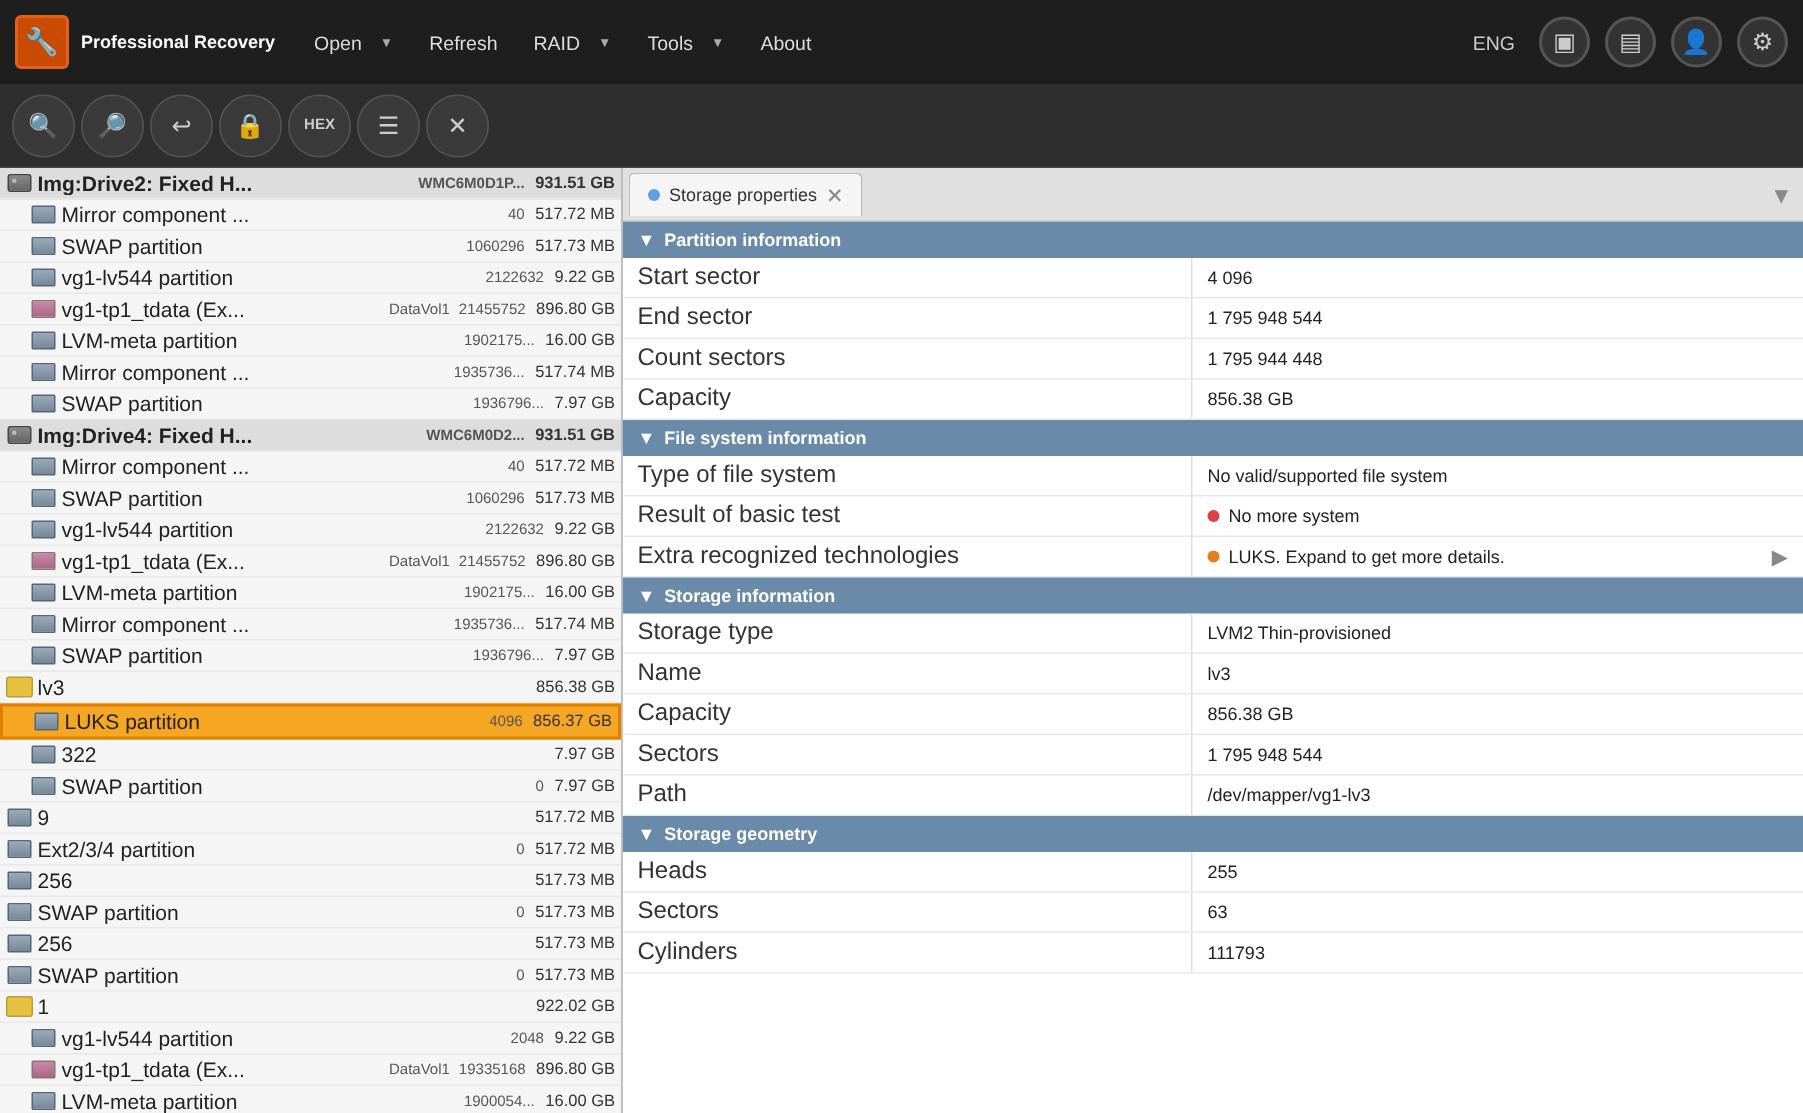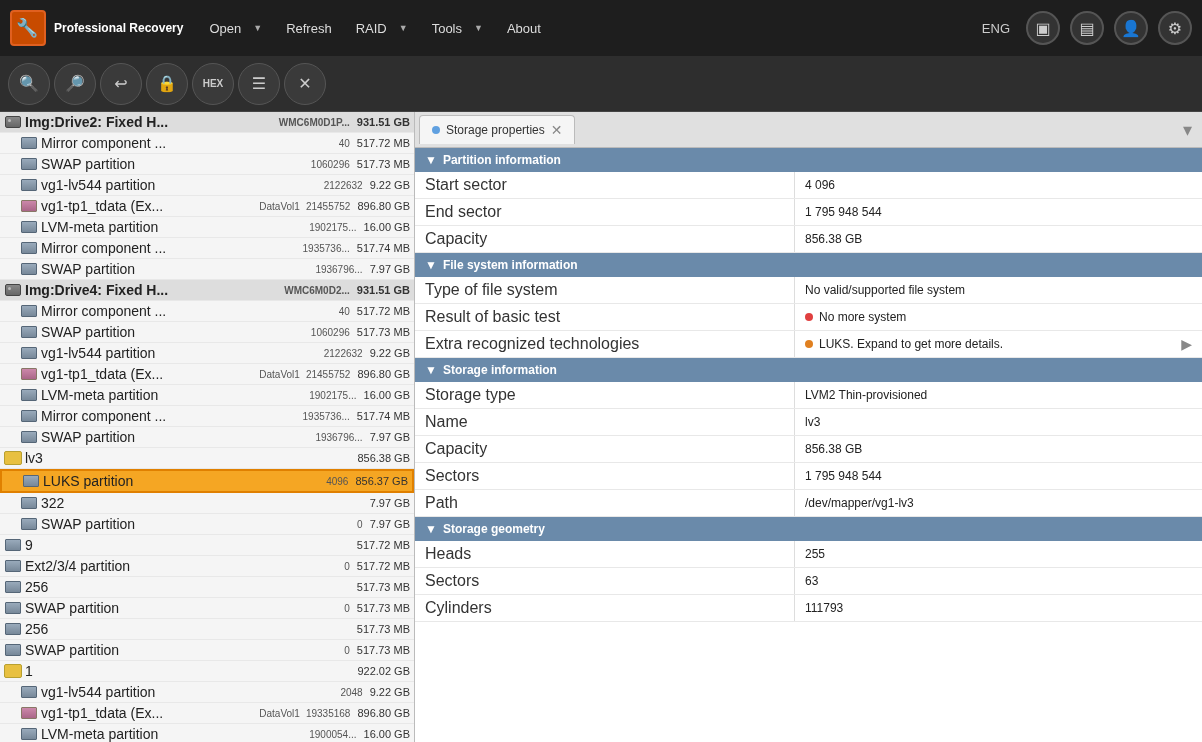--- a/index.html
+++ b/index.html
@@ -502,20 +502,26 @@
             <span>4 096</span>
           </div>
         </div>
         <div class="prop-row">
           <div class="prop-label">End sector</div>
           <div class="prop-value">
             <span>1 795 948 544</span>
           </div>
         </div>
         <div class="prop-row">
+          <div class="prop-label">Count sectors</div>
+          <div class="prop-value">
+            <span>1 795 944 448</span>
+          </div>
+        </div>
+        <div class="prop-row">
           <div class="prop-label">Capacity</div>
           <div class="prop-value">
             <span>856.38 GB</span>
           </div>
         </div>
         <div class="section-header"><span class="section-toggle">▼</span> File system information</div>
         <div class="prop-row">
           <div class="prop-label">Type of file system</div>
           <div class="prop-value">
             <span>No valid/supported file system</span>

